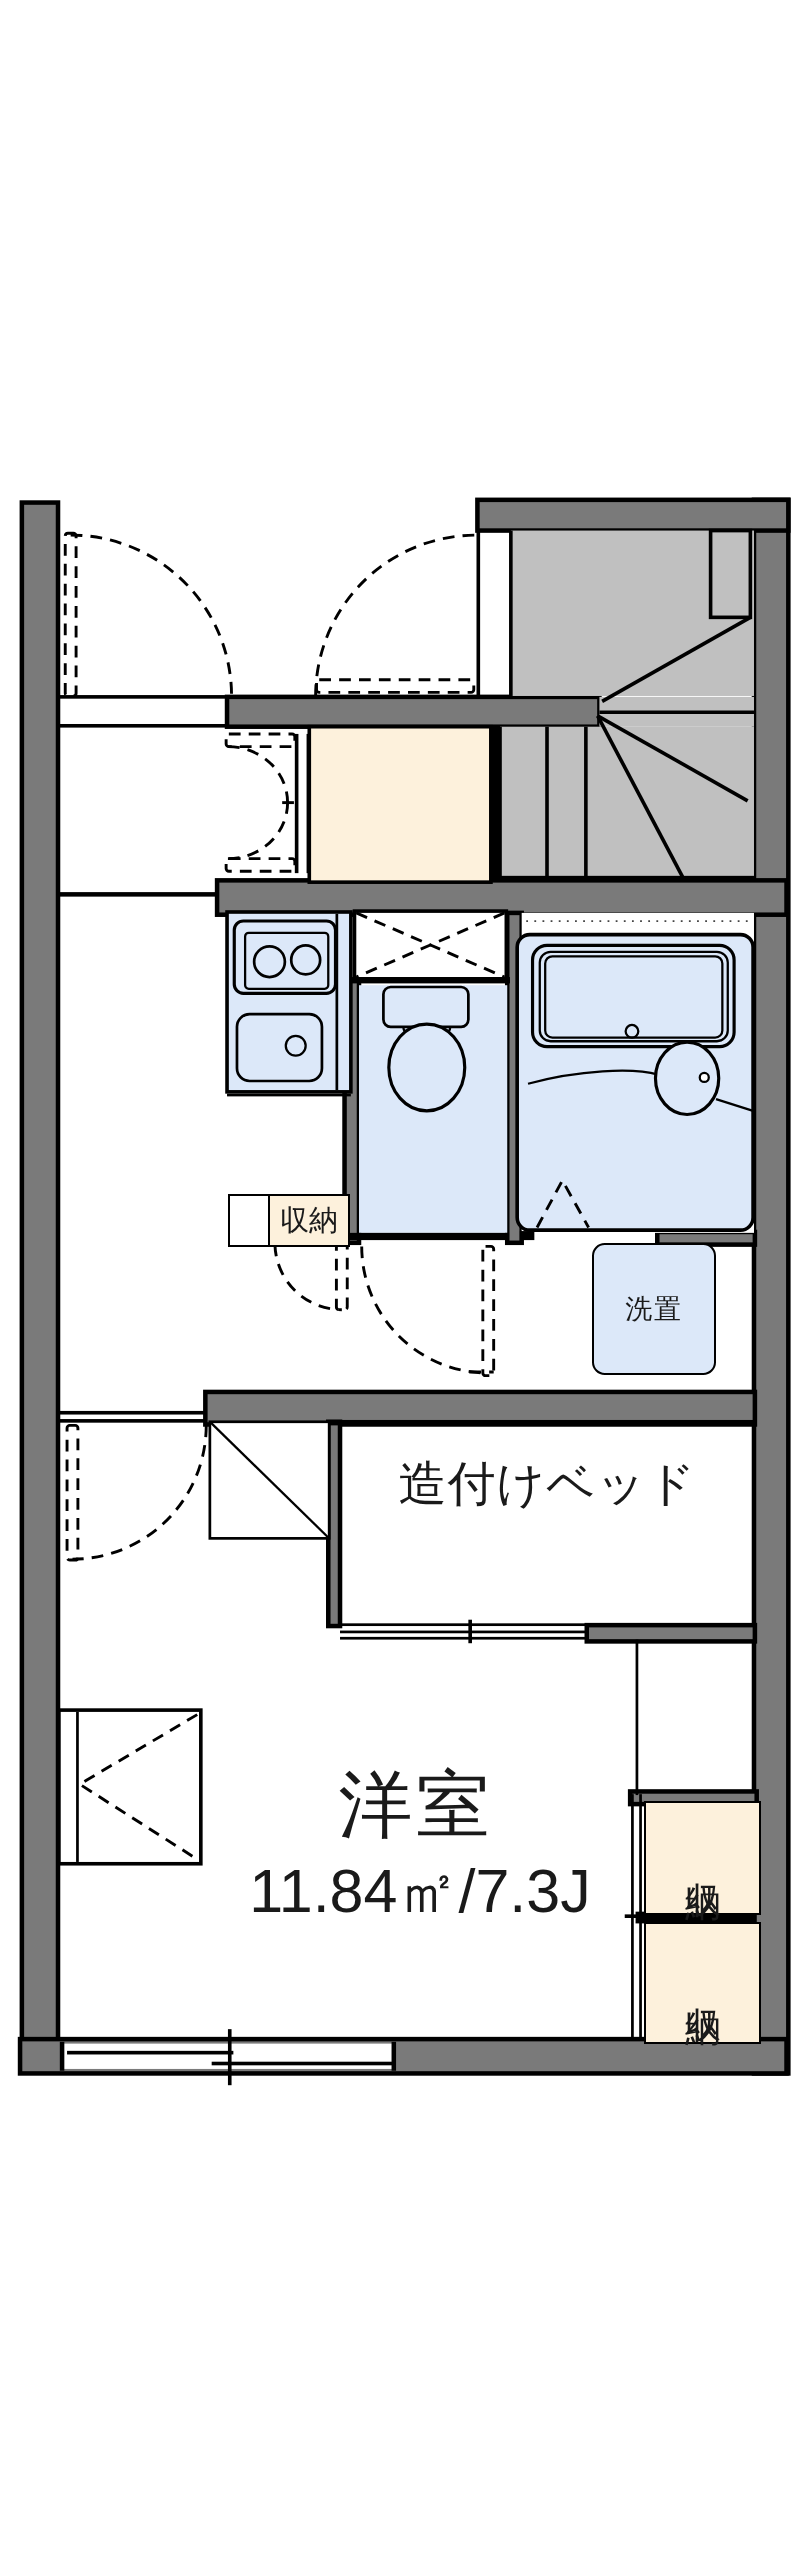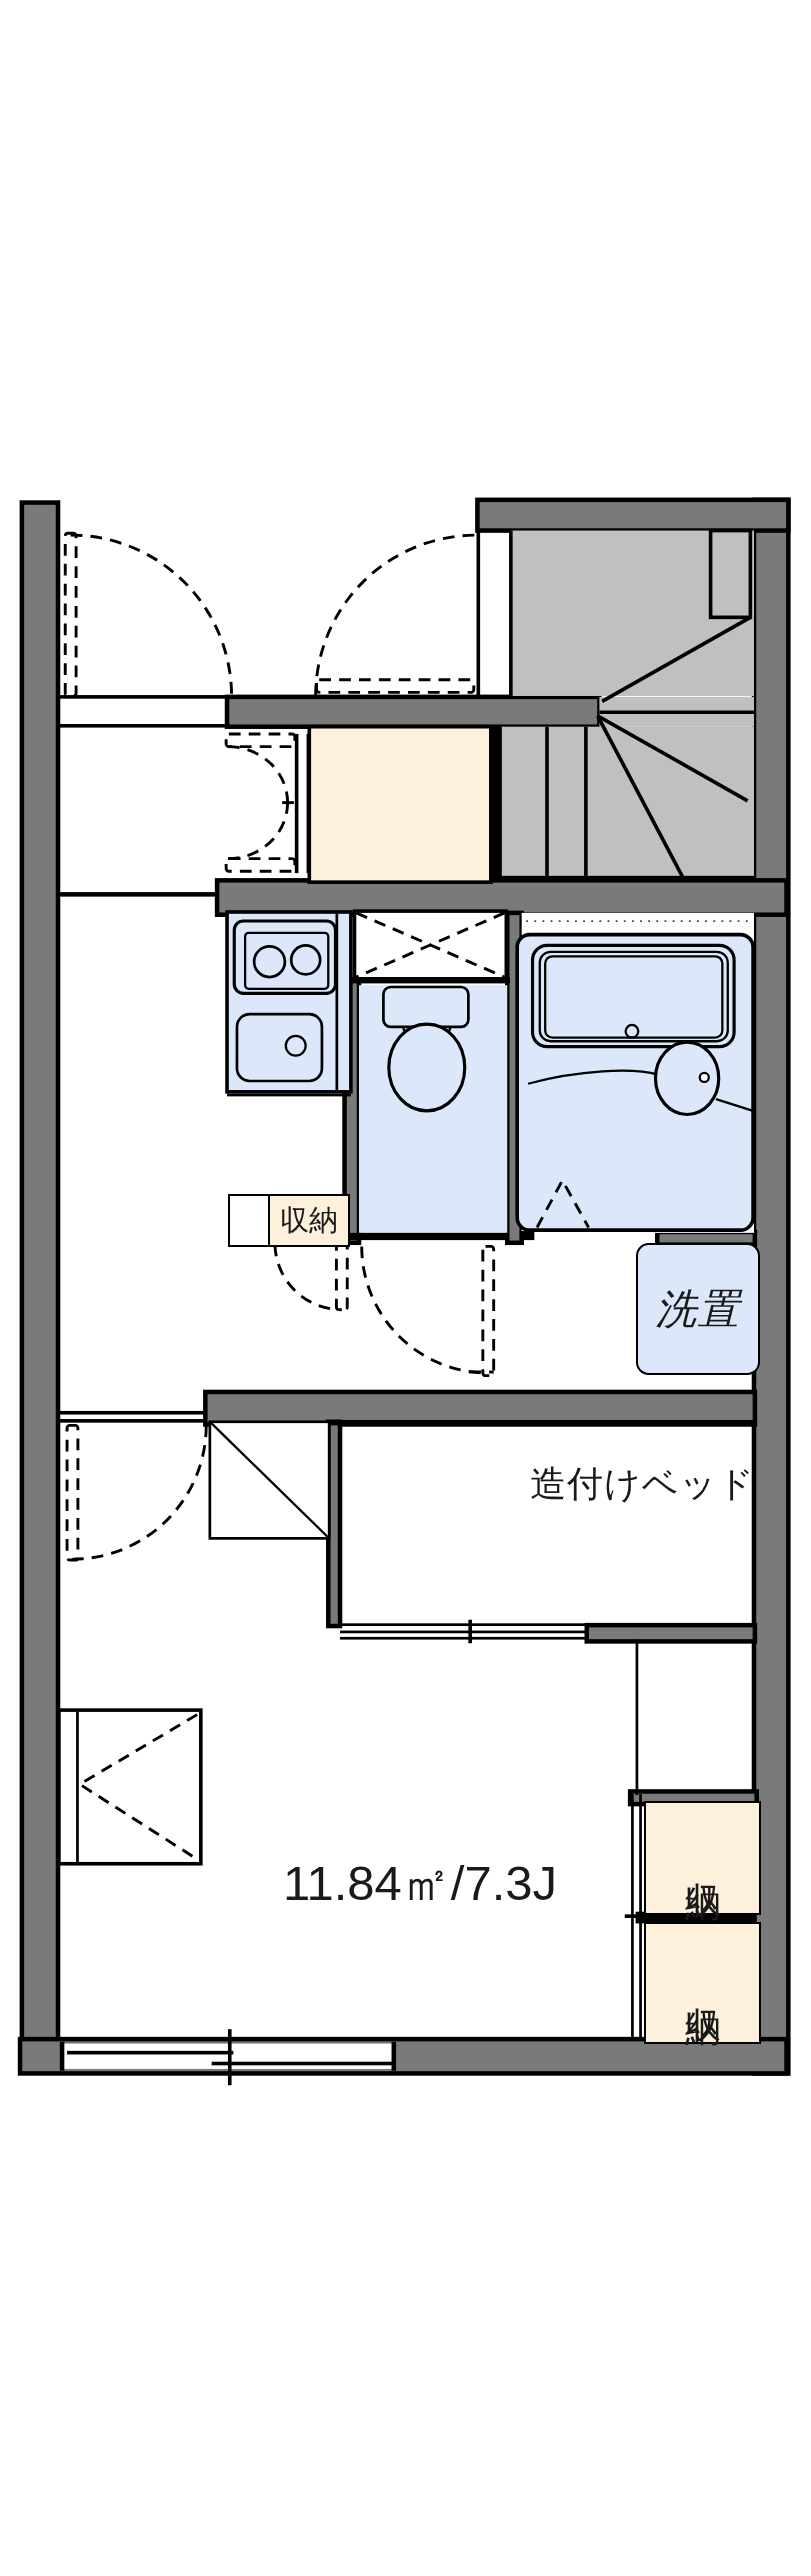--- a/index.html
+++ b/index.html
@@ -14,26 +14,26 @@
   .w{fill:var(--wall-gray);stroke:var(--line-black);stroke-width:5;}
   .sg{fill:var(--stairs-gray);stroke:none;}
   .sgb{fill:var(--stairs-gray);stroke:var(--line-black);stroke-width:4;}
   .bl{fill:var(--fixture-blue);}
   .blk{fill:var(--line-black);}
   .cr{fill:var(--storage-cream);stroke:var(--line-black);stroke-width:4;}
   .ln{stroke:var(--line-black);fill:none;}
   .dash{stroke:var(--line-black);fill:none;stroke-width:3.2;stroke-dasharray:13 9;}
   
   .lbl{position:absolute;color:#1a1a1a;text-align:center;}
-  .bed-lbl{left:340px;top:1457px;width:415px;font-size:36px;line-height:54px;letter-spacing:0.9px;text-align:right;}
+  .bed-lbl{left:340px;top:1457px;width:415px;font-size:48px;line-height:54px;letter-spacing:0.9px;}
   .room-name{left:258px;top:1756px;width:316px;font-size:74px;letter-spacing:3.6px;}
-  .room-area{left:221px;top:1851px;width:398px;font-size:49px;}
-  .washer-box{left:636px;top:1243px;width:120px;height:128px;background:var(--fixture-blue);
+  .room-area{left:221px;top:1851px;width:398px;font-size:61px;}
+  .washer-box{left:592px;top:1243px;width:120px;height:128px;background:var(--fixture-blue);
     border:2.7px solid #000;border-radius:12.7px;display:flex;align-items:center;justify-content:center;
-    font-size:41px;letter-spacing:1.8px;font-style:italic;}
+    font-size:27px;letter-spacing:1.8px;}
   .hall-white-box{left:228px;top:1194px;width:40px;height:49px;background:#fff;border:2.7px solid #000;}
   .hall-storage-box{left:268px;top:1194px;width:78px;height:49px;background:var(--storage-cream);
     border:2.7px solid #000;display:flex;align-items:center;justify-content:center;font-size:29px;}
   .closet-box{position:absolute;left:644px;width:113px;background:var(--storage-cream);
     border:2.7px solid #000;display:flex;align-items:center;justify-content:center;
     writing-mode:vertical-rl;text-orientation:upright;font-size:36px;letter-spacing:5.4px;color:#1a1a1a;}
   .closet-up{top:1801px;height:110px;}
   .closet-low{top:1922px;height:118px;}
 </style>
 </head>
@@ -182,20 +182,21 @@
     <rect class="blk" x="234" y="2281" width="200" height="4"></rect>
     <rect class="blk" x="252" y="2245" width="4" height="62"></rect>
     <rect class="blk" x="66" y="2259" width="5" height="32"></rect>
     <rect class="blk" x="433" y="2259" width="5" height="32"></rect>
   </g>
 </svg>
 
   <div class="lbl bed-lbl">
     <div>造付けベッド</div>
   </div>
+  <div class="lbl room-name">洋室</div>
   <div class="lbl room-area">11.84㎡/7.3J</div>
   <div class="lbl washer-box">洗置</div>
   <div class="lbl hall-white-box"></div>
   <div class="lbl hall-storage-box">収納</div>
   <div class="closet-box closet-up">収納</div>
   <div class="closet-box closet-low">収納</div>
 </div>
 
 
 </body></html>

